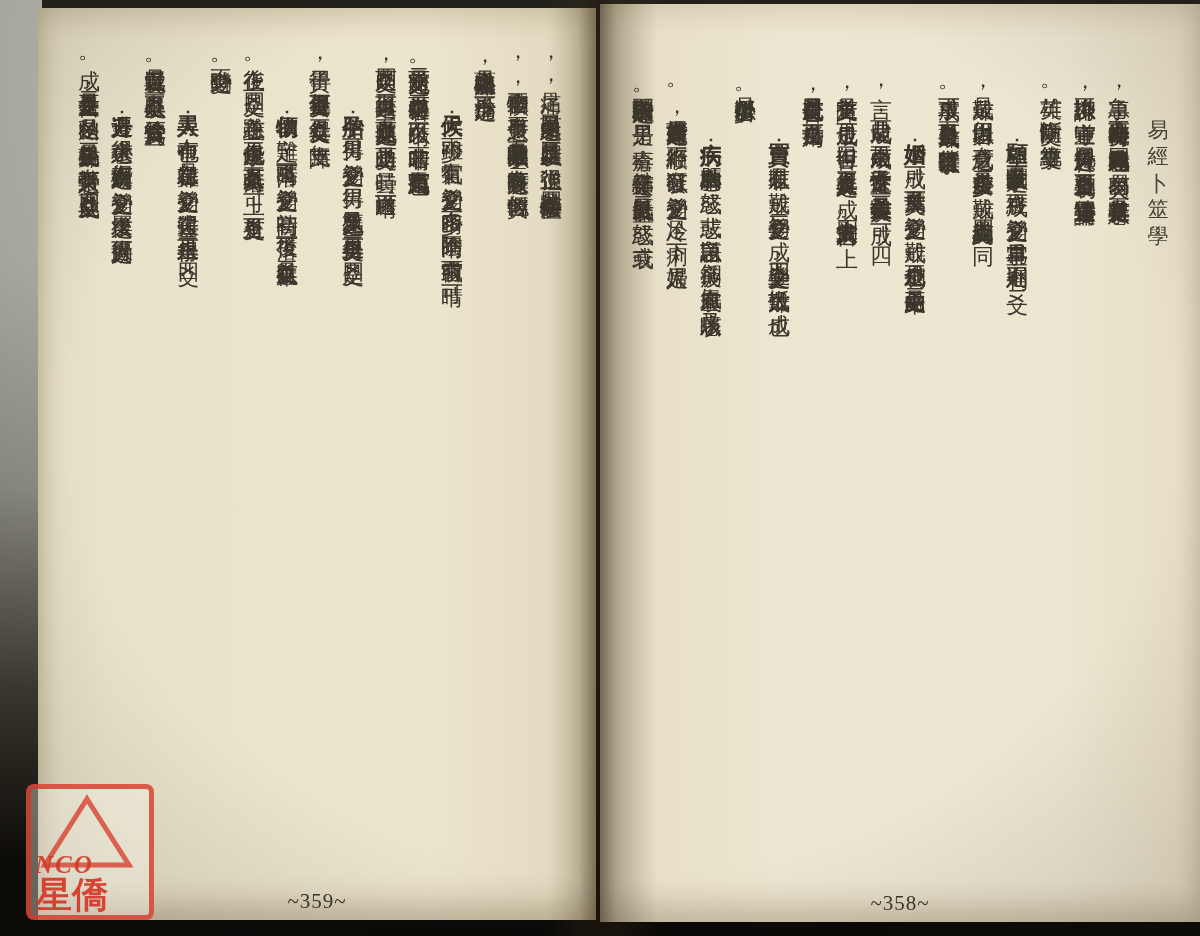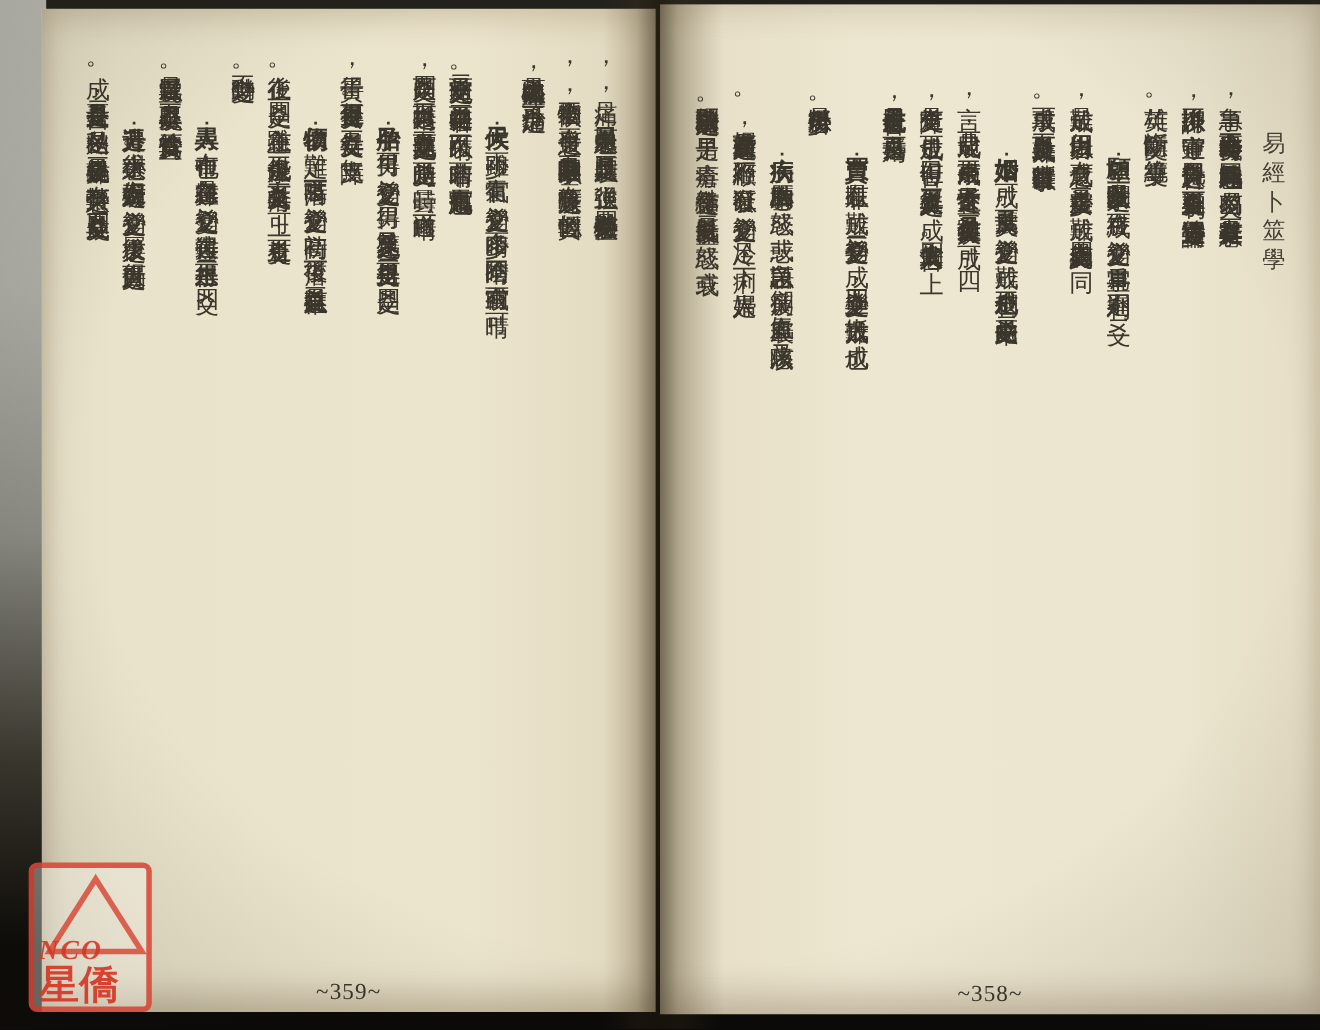--- a/index.html
+++ b/index.html
@@ -29,21 +29,21 @@
   .header-col{position:absolute;top:100px;right:28px;writing-mode:vertical-rl;
               font-size:21px;letter-spacing:26px;color:#474135;}
   .page-number{position:absolute;bottom:6px;left:0;right:0;text-align:center;
                font-size:21px;letter-spacing:1px;color:#3b362c;}
   
   .gutter{position:absolute;left:548px;top:0;width:110px;height:100%;z-index:2;pointer-events:none;
           background:linear-gradient(90deg,rgba(60,45,20,0) 0%,rgba(70,55,28,.22) 28%,rgba(35,26,12,.5) 47%,rgba(60,48,25,.28) 62%,rgba(60,45,20,0) 100%);}
   .vignette{position:absolute;inset:0;z-index:3;pointer-events:none;
             background:radial-gradient(ellipse at 52% 45%,rgba(0,0,0,0) 62%,rgba(30,22,8,.16) 100%);}
   
-  .stamp{position:absolute;left:26px;top:784px;width:112px;height:136px;z-index:4;
+  .stamp{position:absolute;left:26px;top:784px;width:128px;height:136px;z-index:4;
          border:5px solid rgba(213,54,38,.8);border-radius:8px;box-sizing:border-box;
          background:rgba(250,246,236,.38);}
   .stamp svg{position:absolute;left:8px;top:4px;}
   .stamp .nco{position:absolute;left:4px;top:62px;font-style:italic;font-weight:bold;
               font-size:25px;letter-spacing:2px;color:rgba(213,54,38,.9);
               font-family:"Liberation Serif","DejaVu Serif",serif;}
   .stamp .cjk{position:absolute;left:0;right:0;bottom:2px;display:flex;justify-content:space-between;
               padding:0 5px;font-size:36px;font-weight:bold;color:rgba(213,54,38,.92);line-height:1;}
 </style>
 </head>

